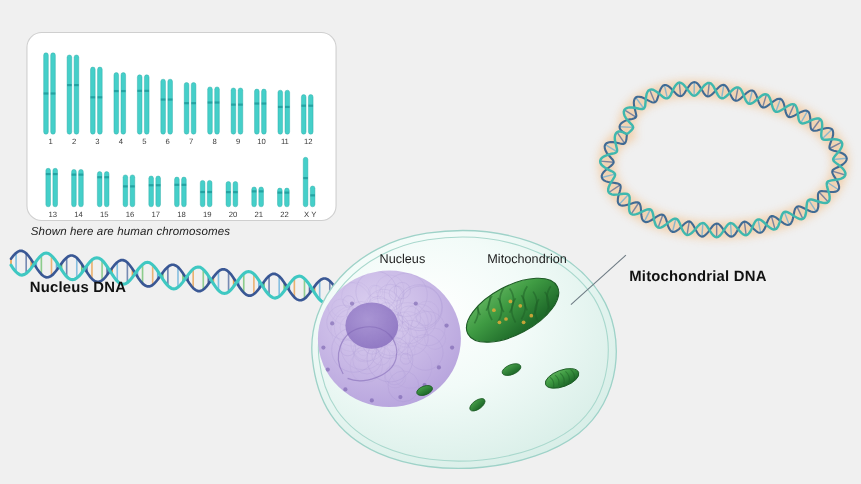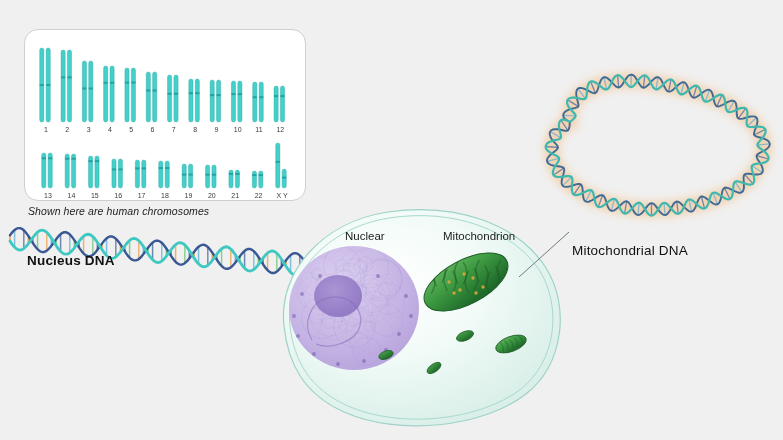--- a/index.html
+++ b/index.html
@@ -21,21 +21,21 @@
     font-size:10.5px;font-style:italic;color:#1c1c1c;
     letter-spacing:.1px;
   }
   #nuclear-dna-label{
     position:absolute;left:27px;top:253px;
     font-size:13.5px;font-weight:bold;color:#111111;
     letter-spacing:.2px;
   }
   #mtdna-label{
     position:absolute;left:572px;top:243px;
-    font-size:13.5px;font-weight:normal;color:#111111;
+    font-size:13.5px;font-weight:bold;color:#111111;
     letter-spacing:.2px;
   }
   #nucleus-label{
     position:absolute;left:345px;top:230px;
     font-size:11.5px;color:#1c1c1c;
   }
   #mito-label{
     position:absolute;left:431px;top:230px;
     font-size:11.5px;color:#1c1c1c;padding-left:12px;
   }
@@ -469,21 +469,21 @@
         <ellipse cx="118" cy="157" rx="7.5" ry="4" transform="rotate(-20 118 157)" fill="url(#mitoSmallGrad)" stroke="#1c5a24" stroke-width="0.7"></ellipse>
         <ellipse cx="243" cy="146" rx="16" ry="7.5" transform="rotate(-20 243 146)" fill="url(#mitoGrad)" stroke="#1c5a24" stroke-width="0.8"></ellipse>
         <path d="M233,141 q3,5 0,10" fill="none" stroke="#1e5e26" stroke-width="1" opacity="0.5" transform="rotate(-20 243 146)"></path>
         <path d="M238,141 q3,5 0,10" fill="none" stroke="#1e5e26" stroke-width="1" opacity="0.5" transform="rotate(-20 243 146)"></path>
         <path d="M243,141 q3,5 0,10" fill="none" stroke="#1e5e26" stroke-width="1" opacity="0.5" transform="rotate(-20 243 146)"></path>
         <path d="M248,141 q3,5 0,10" fill="none" stroke="#1e5e26" stroke-width="1" opacity="0.5" transform="rotate(-20 243 146)"></path>
         <path d="M253,141 q3,5 0,10" fill="none" stroke="#1e5e26" stroke-width="1" opacity="0.5" transform="rotate(-20 243 146)"></path>
       </g>
   </svg>
 
-  <div id="nucleus-label" class="lbl">Nuclear</div>
+  <div id="nucleus-label" class="lbl">Nucleus</div>
   <div id="mito-label" class="lbl">Mitochondrion</div>
 
   <svg style="position:absolute;left:0;top:0;" width="783" height="440">
     <line id="leader" x1="519" y1="277" x2="569" y2="232" stroke="#6e7b84" stroke-width="1"></line>
   </svg>
 
   <svg style="position:absolute;left:508px;top:62px;" width="275" height="180" viewBox="0 0 275 180">
     <defs>
       <filter id="glowF" x="-25%" y="-25%" width="150%" height="150%">
         <feGaussianBlur stdDeviation="4"></feGaussianBlur>

